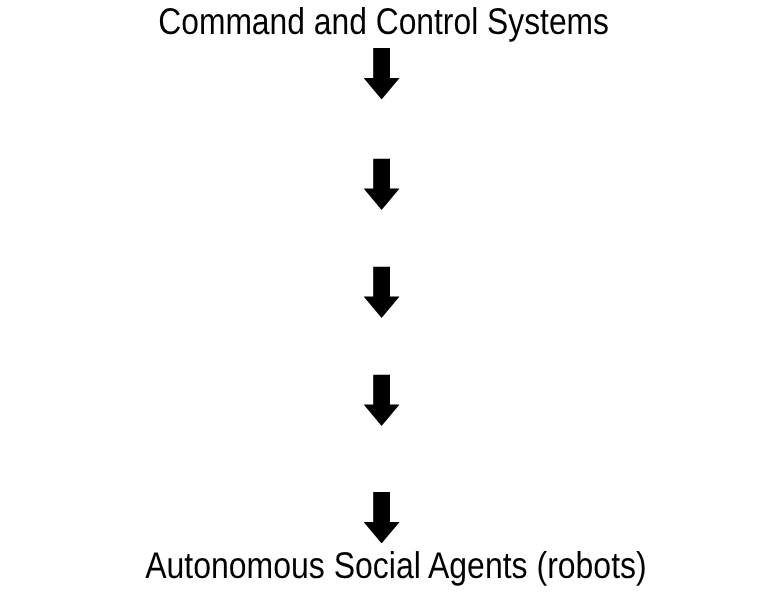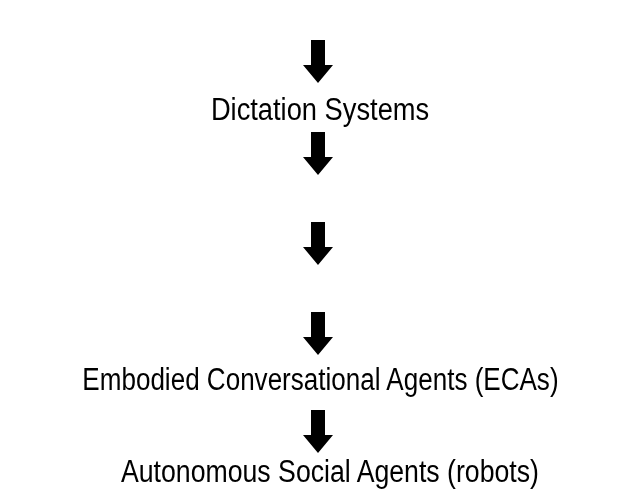--- a/index.html
+++ b/index.html
@@ -70,30 +70,30 @@
   .arrow.a2 { top: 132px; }
   .arrow.a3 { top: 222px; }
   .arrow.a4 { top: 312px; }
   .arrow.a5 { top: 410px; }
 </style>
 </head>
 <body>
 
 <div id="flowchart">
 
+  <div class="stage-row s1">
+    <span class="stage-label">Command and Control Systems</span>
+  </div>
 
   <div class="arrow a1">
     <svg width="30" height="43" viewBox="0 0 30 43" xmlns="http://www.w3.org/2000/svg">
       <path d="M 8,0 L 22,0 L 22,25 L 30,25 L 15,43 L 0,25 L 8,25 Z" fill="#000000"></path>
     </svg>
   </div>
 
-  <div class="stage-row s2">
-    <span class="stage-label">Dictation Systems</span>
-  </div>
 
   <div class="arrow a2">
     <svg width="30" height="43" viewBox="0 0 30 43" xmlns="http://www.w3.org/2000/svg">
       <path d="M 8,0 L 22,0 L 22,25 L 30,25 L 15,43 L 0,25 L 8,25 Z" fill="#000000"></path>
     </svg>
   </div>
 
 
   <div class="arrow a3">
     <svg width="30" height="43" viewBox="0 0 30 43" xmlns="http://www.w3.org/2000/svg">
@@ -101,23 +101,20 @@
     </svg>
   </div>
 
 
   <div class="arrow a4">
     <svg width="30" height="43" viewBox="0 0 30 43" xmlns="http://www.w3.org/2000/svg">
       <path d="M 8,0 L 22,0 L 22,25 L 30,25 L 15,43 L 0,25 L 8,25 Z" fill="#000000"></path>
     </svg>
   </div>
 
-  <div class="stage-row s5">
-    <span class="stage-label">Embodied Conversational Agents (ECAs)</span>
-  </div>
 
   <div class="arrow a5">
     <svg width="30" height="43" viewBox="0 0 30 43" xmlns="http://www.w3.org/2000/svg">
       <path d="M 8,0 L 22,0 L 22,25 L 30,25 L 15,43 L 0,25 L 8,25 Z" fill="#000000"></path>
     </svg>
   </div>
 
   <div class="stage-row s6">
     <span class="stage-label">Autonomous Social Agents (robots)</span>
   </div>

